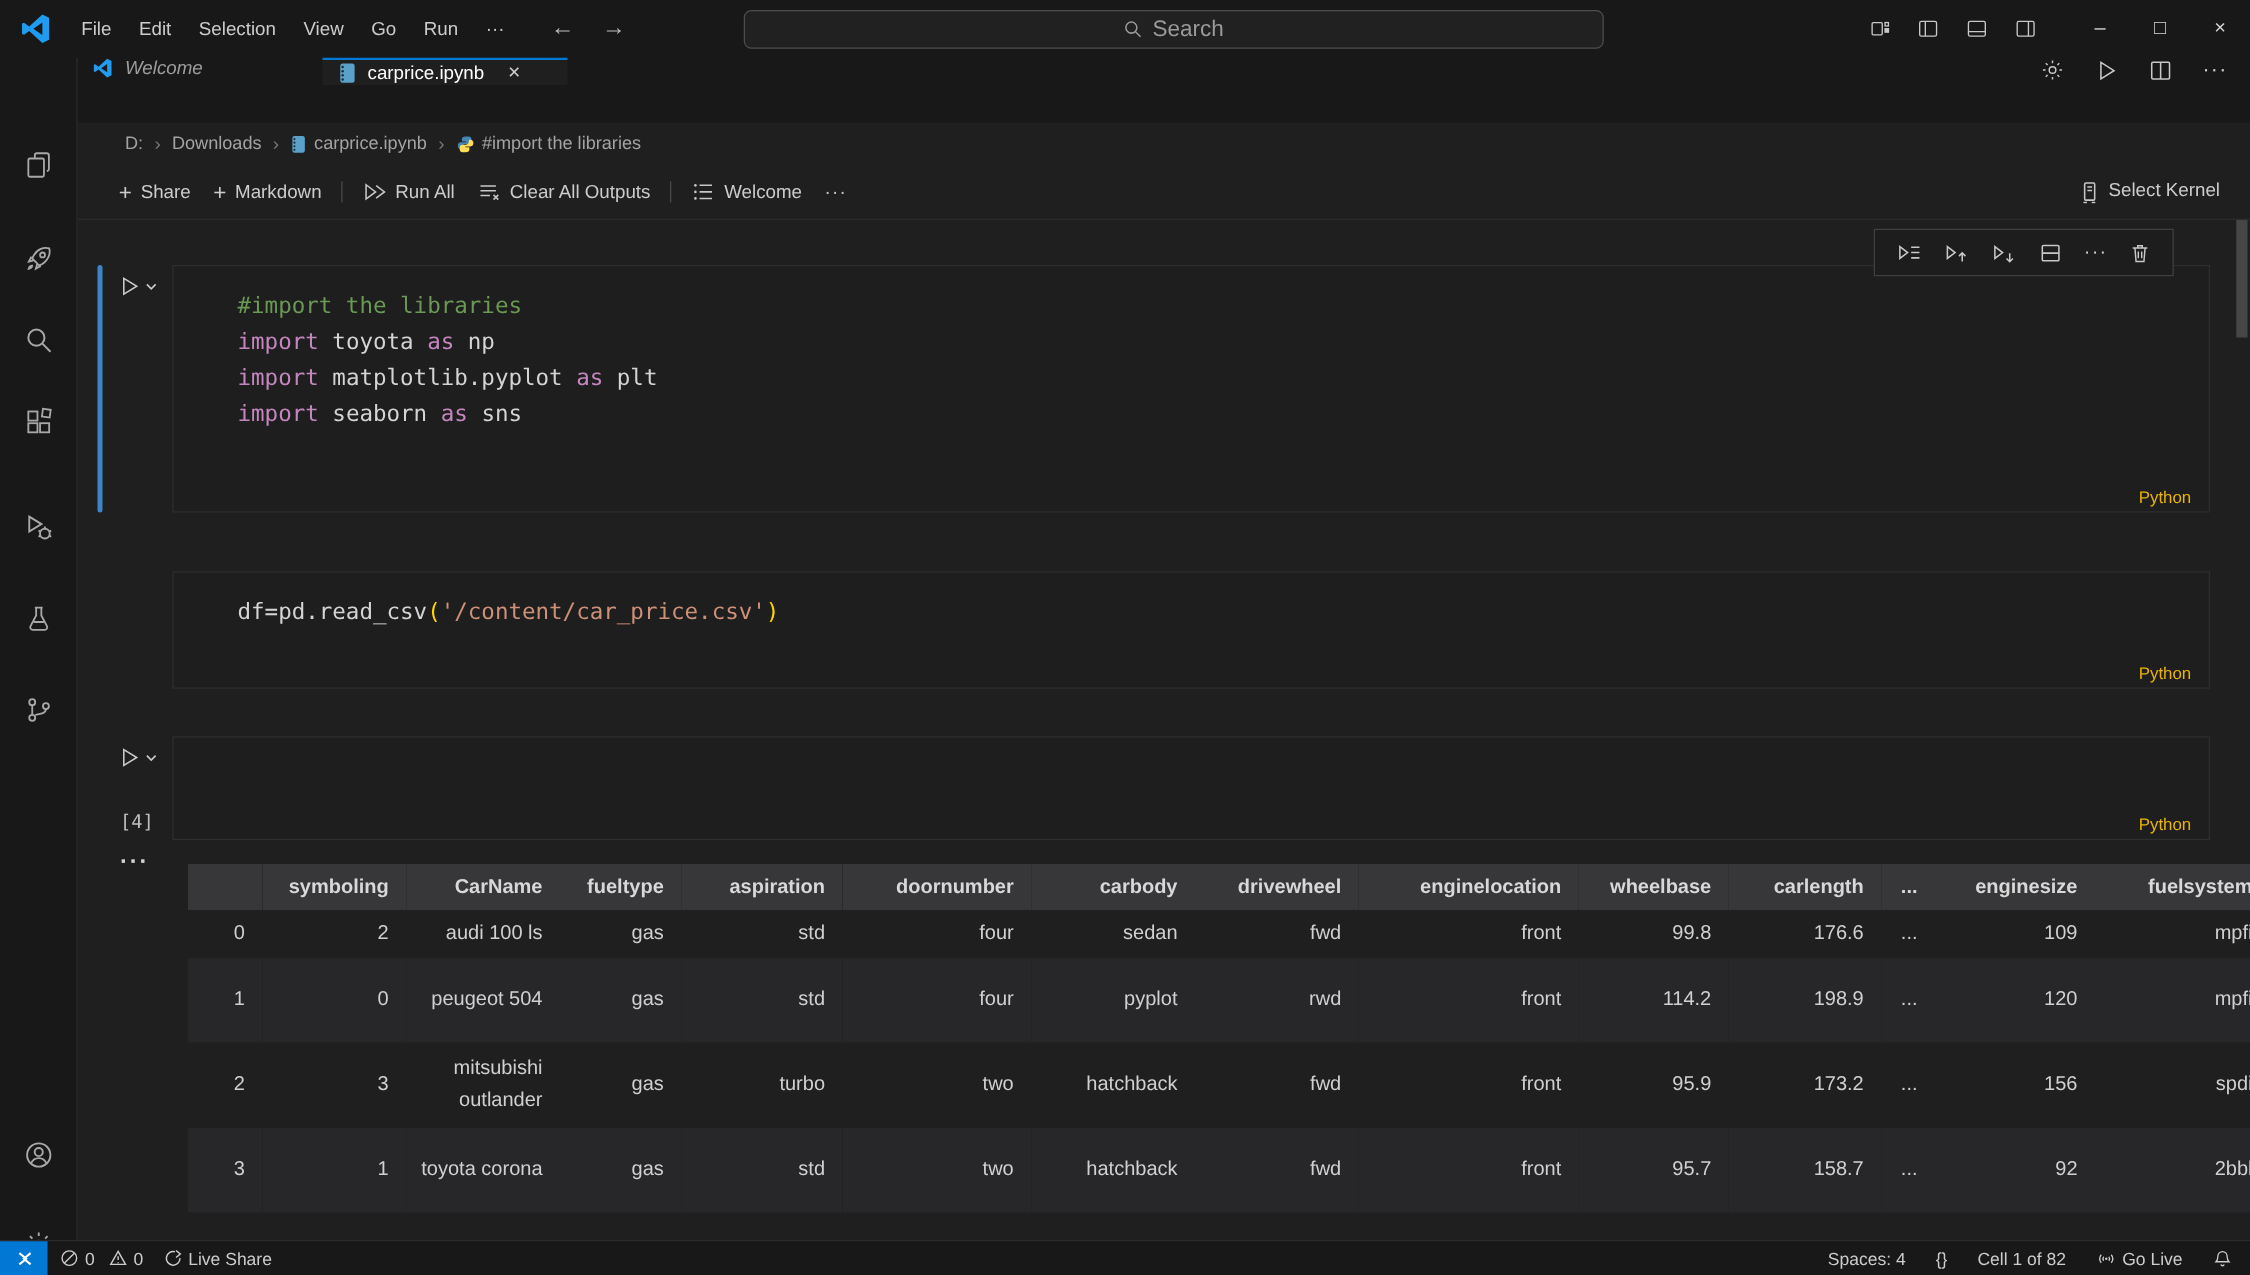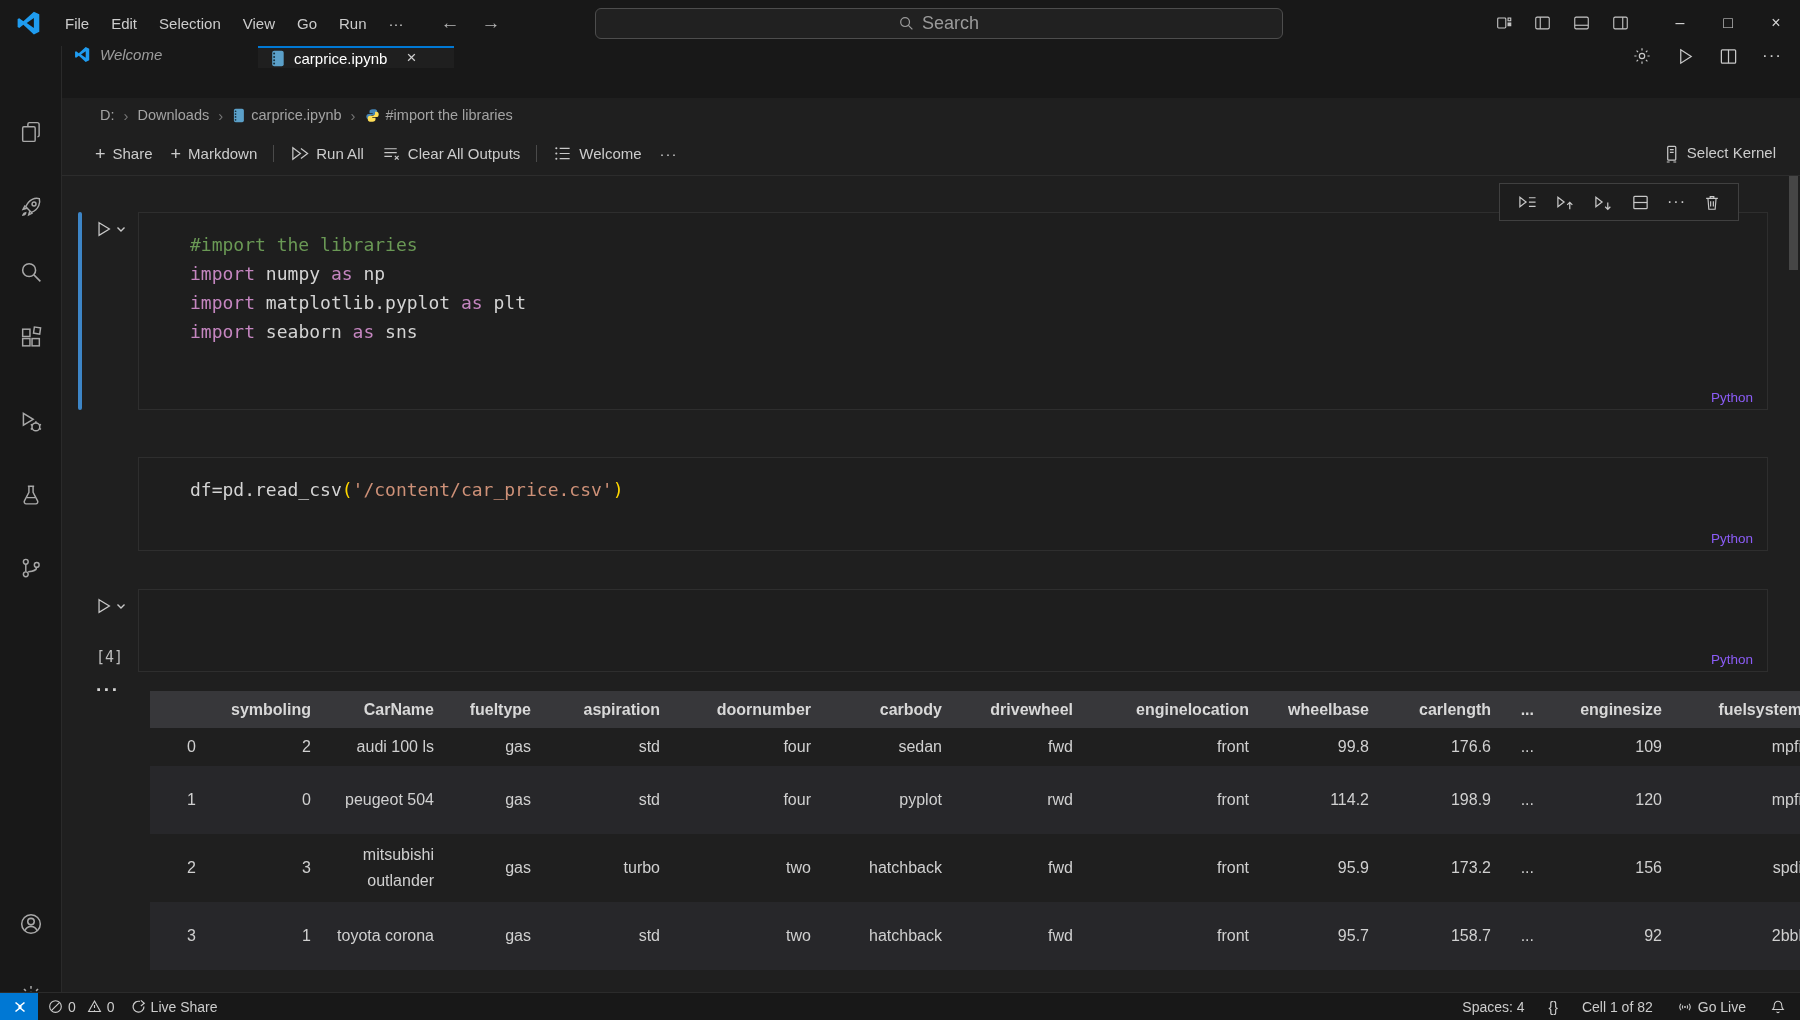--- a/index.html
+++ b/index.html
@@ -51,21 +51,21 @@
 
   .cell{position:absolute;left:76px;width:1630px;background:var(--bg-cell);border:1px solid #2e2e2e}
   .cell1{top:36px;height:198px}
   .cell2{top:281px;height:94px}
   .cell3{top:413px;height:83px}
   .focus-bar{position:absolute;left:16px;top:36px;width:4px;height:198px;background:#3d85c6;border-radius:2px}
   .code-area{padding:17px 0 0 51px;font-family:"DejaVu Sans Mono",monospace;font-size:18px;line-height:29px}
   .code-line{height:29px;white-space:pre}
   .tk-comment{color:var(--c-comment)} .tk-kw{color:var(--c-kw)} .tk-str{color:var(--c-str)}
   .tk-paren{color:var(--c-paren)} .tk-plain{color:var(--c-plain)}
-  .lang-label{position:absolute;right:14px;bottom:4px;font-size:13.5px;color:#8b5cf6;font-family:"Liberation Sans",sans-serif}
+  .lang-label{position:absolute;right:14px;bottom:4px;font-size:13.5px;color:#eab308;font-family:"Liberation Sans",sans-serif}
 
   .run-btn{position:absolute;left:33px;display:flex;align-items:flex-start;gap:3px}
   .run1{top:44px} .run3{top:421px}
   .exec-count{position:absolute;left:34px;top:472px;font-family:"DejaVu Sans Mono",monospace;font-size:15px;color:#bdbdbd}
   .out-dots{position:absolute;left:34px;top:503px;font-size:19px;letter-spacing:1.5px;color:#d4d4d4;font-weight:bold}
 
   .cell-toolbar{position:absolute;top:7px;left:1437px;width:240px;height:38px;background:#1d1d1d;border:1px solid #404040;
     display:flex;align-items:center;justify-content:space-evenly;z-index:5}
 
   .table-wrap{position:absolute;left:88px;top:515px;width:1650px;height:293px;overflow:hidden}
@@ -327,21 +327,21 @@
           <path d="M4.5 3l11.5 7L4.5 17z"></path>
         </svg>
         <svg class="icon" width="10" height="18" viewBox="0 0 10 18" fill="none" stroke="#c8c8c8" stroke-width="1.4">
           <path d="M1.5 7.5L5 11l3.5-3.5"></path>
         </svg>
       </div>
 
       <div class="cell cell1">
         <div class="code-area">
             <div class="code-line"><span class="tk-comment">#import the libraries</span></div>
-            <div class="code-line"><span class="tk-kw">import</span><span class="tk-plain"> numpy </span><span class="tk-kw">as</span><span class="tk-plain"> np</span></div>
+            <div class="code-line"><span class="tk-kw">import</span><span class="tk-plain"> toyota </span><span class="tk-kw">as</span><span class="tk-plain"> np</span></div>
             <div class="code-line"><span class="tk-kw">import</span><span class="tk-plain"> matplotlib.pyplot </span><span class="tk-kw">as</span><span class="tk-plain"> plt</span></div>
             <div class="code-line"><span class="tk-kw">import</span><span class="tk-plain"> seaborn </span><span class="tk-kw">as</span><span class="tk-plain"> sns</span></div>
           </div>
         <span class="lang-label">Python</span>
       </div>
 
       <div class="cell cell2">
         <div class="code-area">
             <div class="code-line"><span class="tk-plain">df=pd.read_csv</span><span class="tk-paren">(</span><span class="tk-str">'/content/car_price.csv'</span><span class="tk-paren">)</span></div>
           </div>

